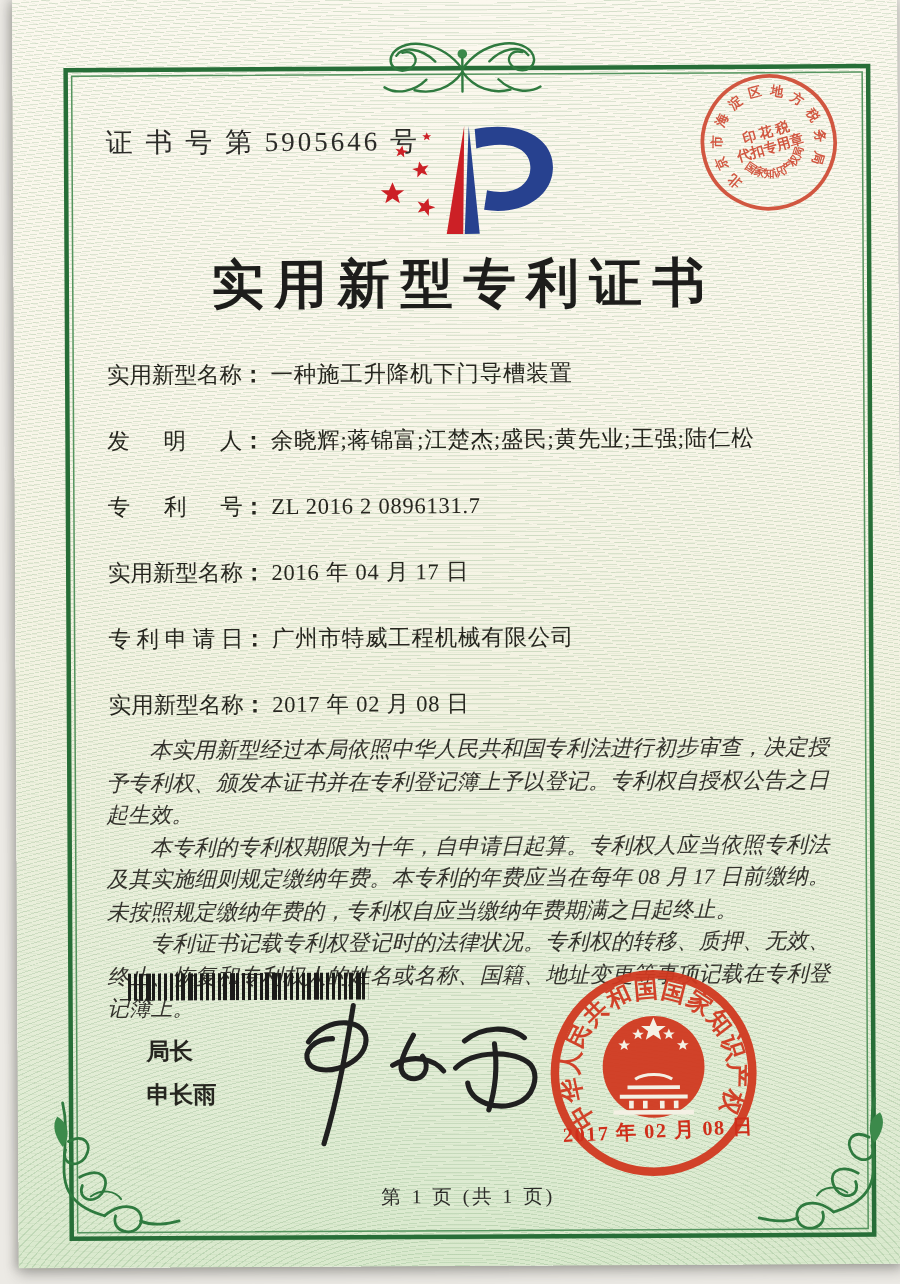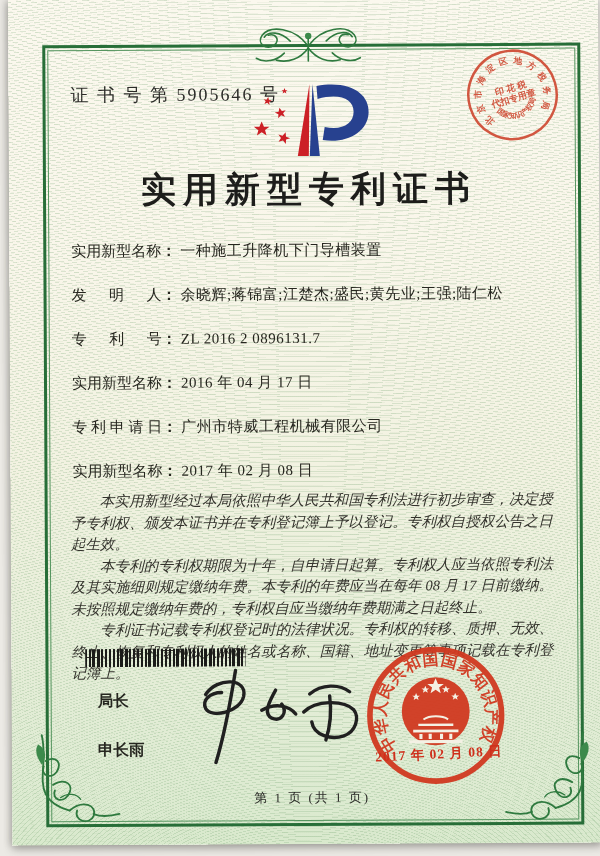--- a/index.html
+++ b/index.html
@@ -54,21 +54,21 @@
   .body-text p{margin:0;text-indent:2em;}
   
   .barcode{
     position:absolute;left:74px;top:650px;width:160px;height:18px;
     background-image:
       repeating-linear-gradient(90deg,#1b1b19 0 2px,rgba(0,0,0,0) 2px 4px),
       repeating-linear-gradient(90deg,#1b1b19 0 1px,rgba(0,0,0,0) 1px 7px);
   }
   
   .issuer{position:absolute;left:86px;top:692px;font-size:15.5px;color:#262620;font-weight:600;}
-  .issuer .t{margin-bottom:28px;}
+  .issuer .t{margin-bottom:8px;}
   .signature{position:absolute;left:180px;top:662px;}
   
   .tax-stamp{position:absolute;left:456px;top:50px;transform:rotate(-16deg);opacity:.92;}
   .seal{position:absolute;left:352px;top:646px;opacity:.95;}
   .seal-date{
     position:absolute;left:352px;top:748px;width:150px;text-align:center;
     color:#cf2f1b;font-size:13.5px;font-weight:700;letter-spacing:1px;
     transform:rotate(-2.5deg);white-space:nowrap;
   }
   

